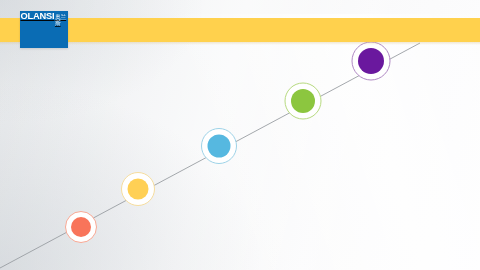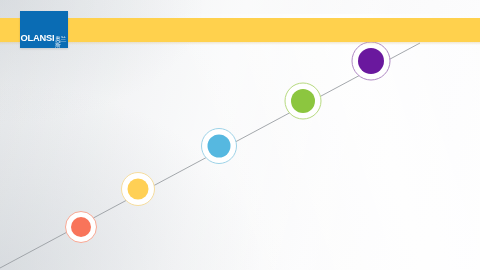--- a/index.html
+++ b/index.html
@@ -81,23 +81,24 @@
 
   
   .logo {
     position: absolute;
     left: 20px;
     top: 11px;
     width: 48px;
     height: 37px;
     background: #0a6cb4;
     display: flex;
-    align-items: flex-end;
+    align-items: flex-start;
     justify-content: center;
     box-shadow: 0 1px 2px rgba(0,0,0,0.12);
+    text-decoration: underline;
   }
   .logo-inner {
     display: flex;
     align-items: baseline;
     transform: scale(0.98);
   }
   .logo-latin {
     color: #ffffff;
     font-size: 9.5px;
     font-weight: bold;

